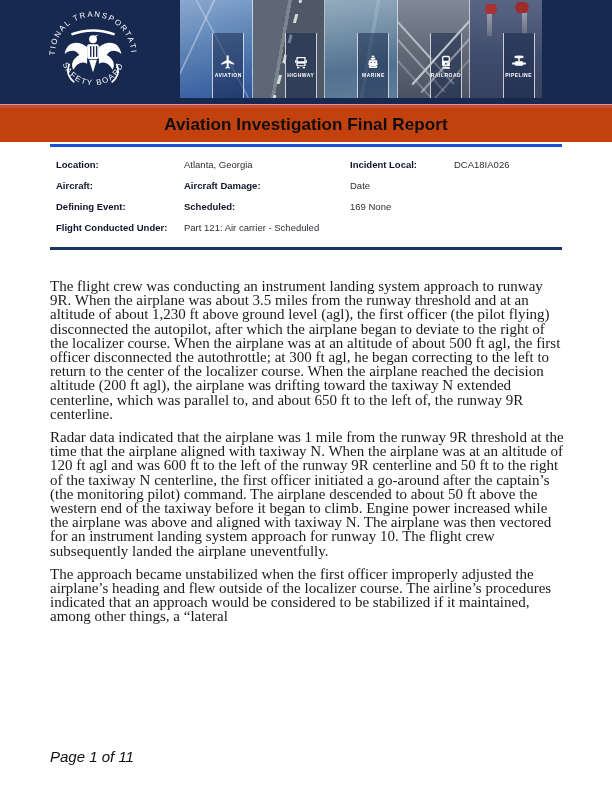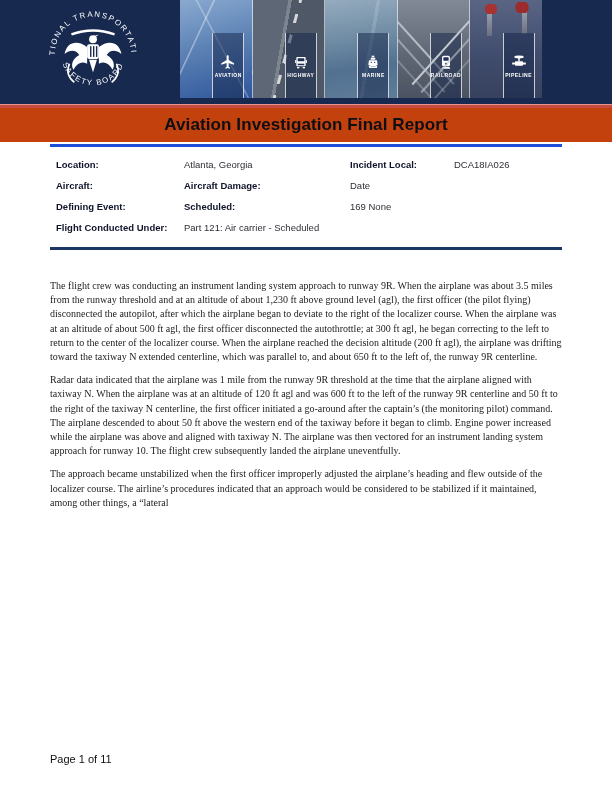--- a/index.html
+++ b/index.html
@@ -58,25 +58,25 @@
   .content{padding:0 50px;}
   .infotable{margin-top:2px;border-top:3px solid #1d4ed8;border-bottom:3px solid #1b3764;
     padding:7px 0 9px 6px;}
   .trow{display:grid;grid-template-columns:128px 166px 104px 1fr;align-items:center;
     padding:4.5px 0;font-size:9.5px;line-height:12px;}
   .tl{font-weight:700;color:#10142a;}
   .tv{color:#2e2e36;padding-right:0;}
 
   .analysis{margin:26px 0 0;font-size:15px;font-weight:700;color:#2d5f8e;
     font-family:"Liberation Sans",sans-serif;}
-  p.bodytext{font-family:"Liberation Serif","DejaVu Serif",serif;font-size:10px;
+  p.bodytext{font-family:"Liberation Serif","DejaVu Serif",serif;font-size:15px;
     line-height:14.2px;color:#1b1b1b;margin:0 0 9px;width:514px;}
   p.first{margin-top:29px;}
 
-  .pagefoot{position:absolute;left:50px;bottom:27px;font-size:11px;color:#101010;}
+  .pagefoot{position:absolute;left:50px;bottom:27px;font-size:15px;color:#101010;font-style:italic;}
 </style>
 </head>
 <body>
 
 <div class="page">
 
   <header class="hdr">
     <svg class="seal" viewBox="0 0 100 100">
       <defs>
         <path id="arcTop" d="M11,52 A39,39 0 1 1 89,52"></path>

